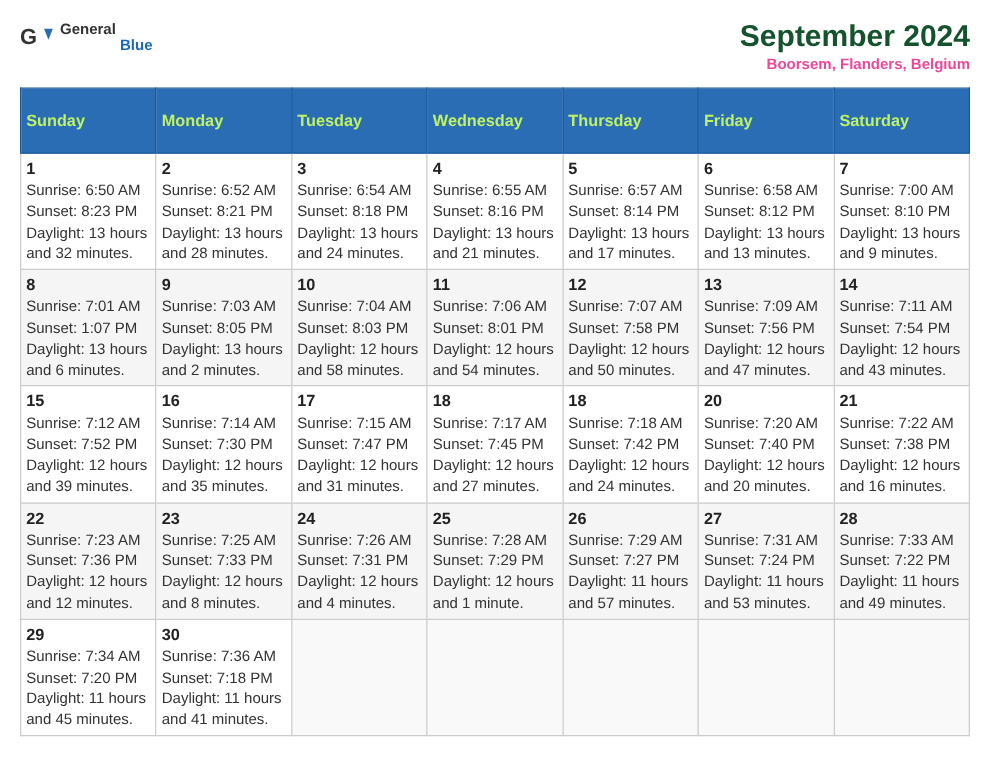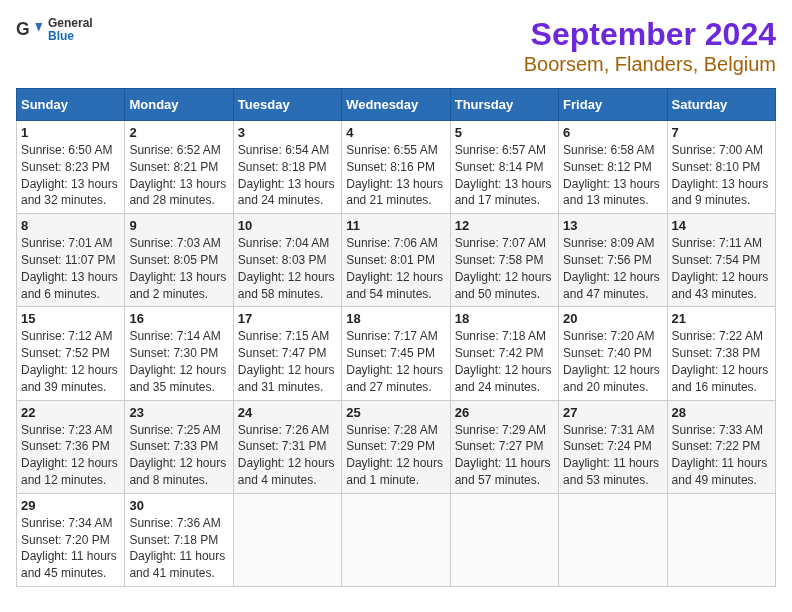--- a/index.html
+++ b/index.html
@@ -20,45 +20,45 @@
       display: flex;
       align-items: center;
       gap: 4px;
     }
     .logo-text {
       font-size: 12px;
       font-weight: bold;
       line-height: 1.1;
     }
     .logo-general { color: #333; }
-    .logo-blue { color: #1a6bb5; }
+    .logo-blue { color: #1a6bb5; margin-left: 48px; }
     .logo-icon {
       width: 28px;
       height: 28px;
     }
     .title-block { text-align: right; }
     .title-block h1 {
-      font-size: 32px;
-      font-weight: bold;
-      color: #6d28d9;
+      font-size: 24px;
+      font-weight: bold;
+      color: #14532d;
     }
     .title-block h2 {
-      font-size: 20px;
-      font-weight: normal;
-      color: #a16207;
+      font-size: 12px;
+      font-weight: bold;
+      color: #ec4899;
     }
     table {
       width: 100%;
       border-collapse: collapse;
       font-size: 11px;
     }
     thead tr th {
       background: #2a6db5;
-      color: #ffffff;
-      padding: 8px 4px;
+      color: #bef264;
+      padding: 18px 4px;
       text-align: left;
       font-size: 13px;
       font-weight: bold;
       border: 1px solid #1a5a9a;
     }
     tbody tr td {
       border: 1px solid #ccc;
       vertical-align: top;
       padding: 4px 4px;
       width: calc(100% / 7);
@@ -178,21 +178,21 @@
             <div>Sunset: 8:10 PM</div>
             <div>Daylight: 13 hours and 9 minutes.</div>
           </div>
         </td>
       </tr>
       <tr>
         <td>
           <span class="day-num">8</span>
           <div class="day-detail">
             <div>Sunrise: 7:01 AM</div>
-            <div>Sunset: 11:07 PM</div>
+            <div>Sunset: 1:07 PM</div>
             <div>Daylight: 13 hours and 6 minutes.</div>
           </div>
         </td>
         <td>
           <span class="day-num">9</span>
           <div class="day-detail">
             <div>Sunrise: 7:03 AM</div>
             <div>Sunset: 8:05 PM</div>
             <div>Daylight: 13 hours and 2 minutes.</div>
           </div>
@@ -217,21 +217,21 @@
           <span class="day-num">12</span>
           <div class="day-detail">
             <div>Sunrise: 7:07 AM</div>
             <div>Sunset: 7:58 PM</div>
             <div>Daylight: 12 hours and 50 minutes.</div>
           </div>
         </td>
         <td>
           <span class="day-num">13</span>
           <div class="day-detail">
-            <div>Sunrise: 8:09 AM</div>
+            <div>Sunrise: 7:09 AM</div>
             <div>Sunset: 7:56 PM</div>
             <div>Daylight: 12 hours and 47 minutes.</div>
           </div>
         </td>
         <td>
           <span class="day-num">14</span>
           <div class="day-detail">
             <div>Sunrise: 7:11 AM</div>
             <div>Sunset: 7:54 PM</div>
             <div>Daylight: 12 hours and 43 minutes.</div>

